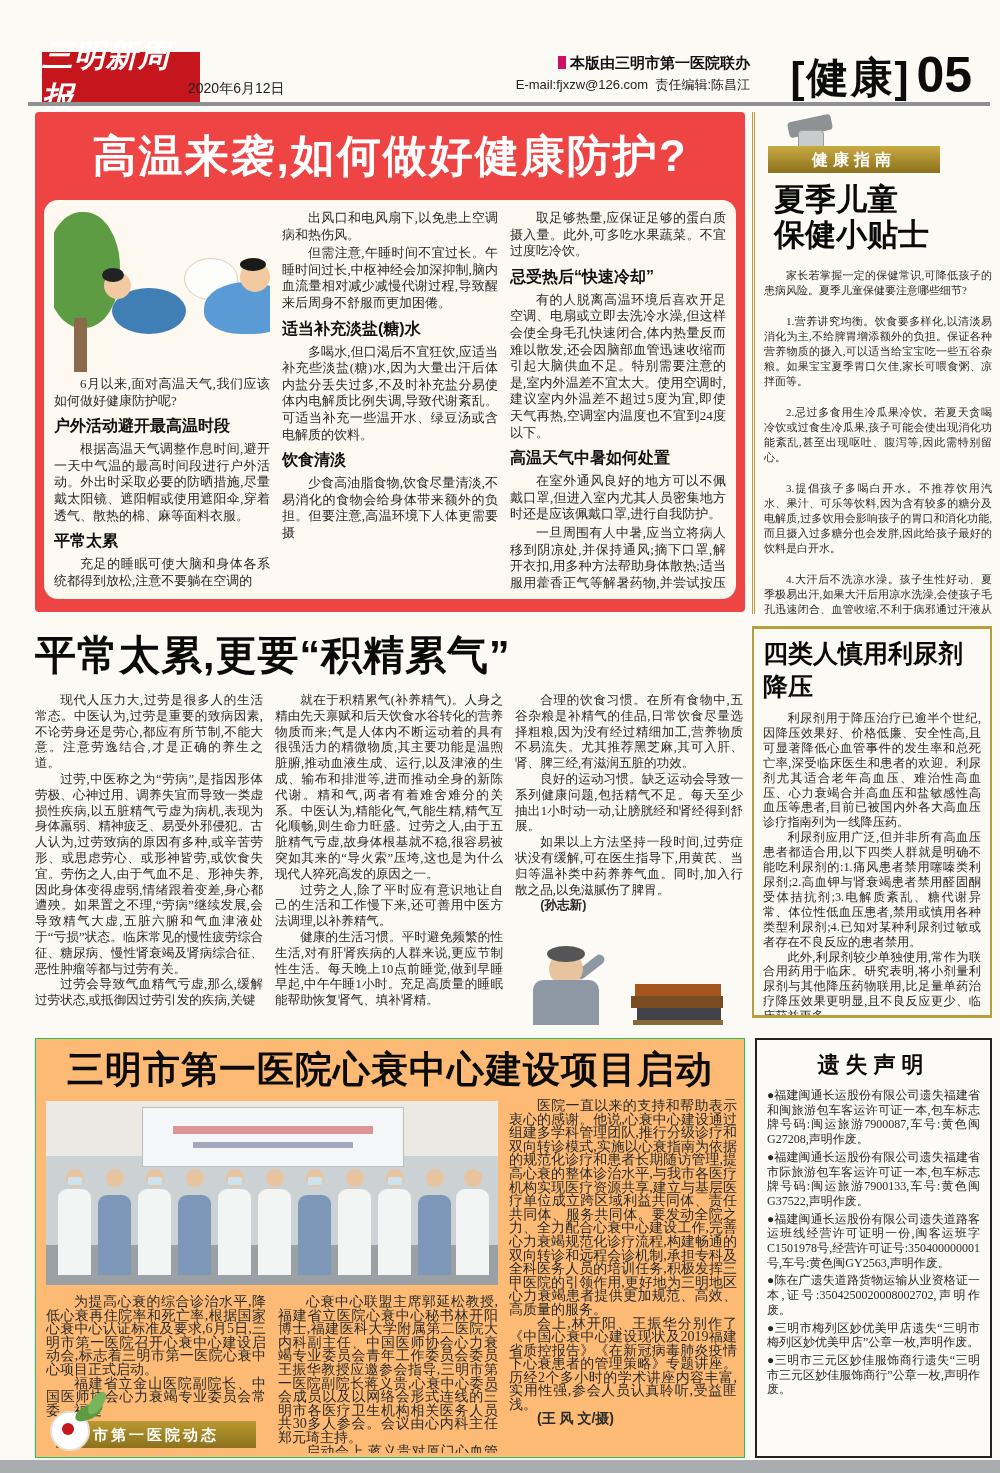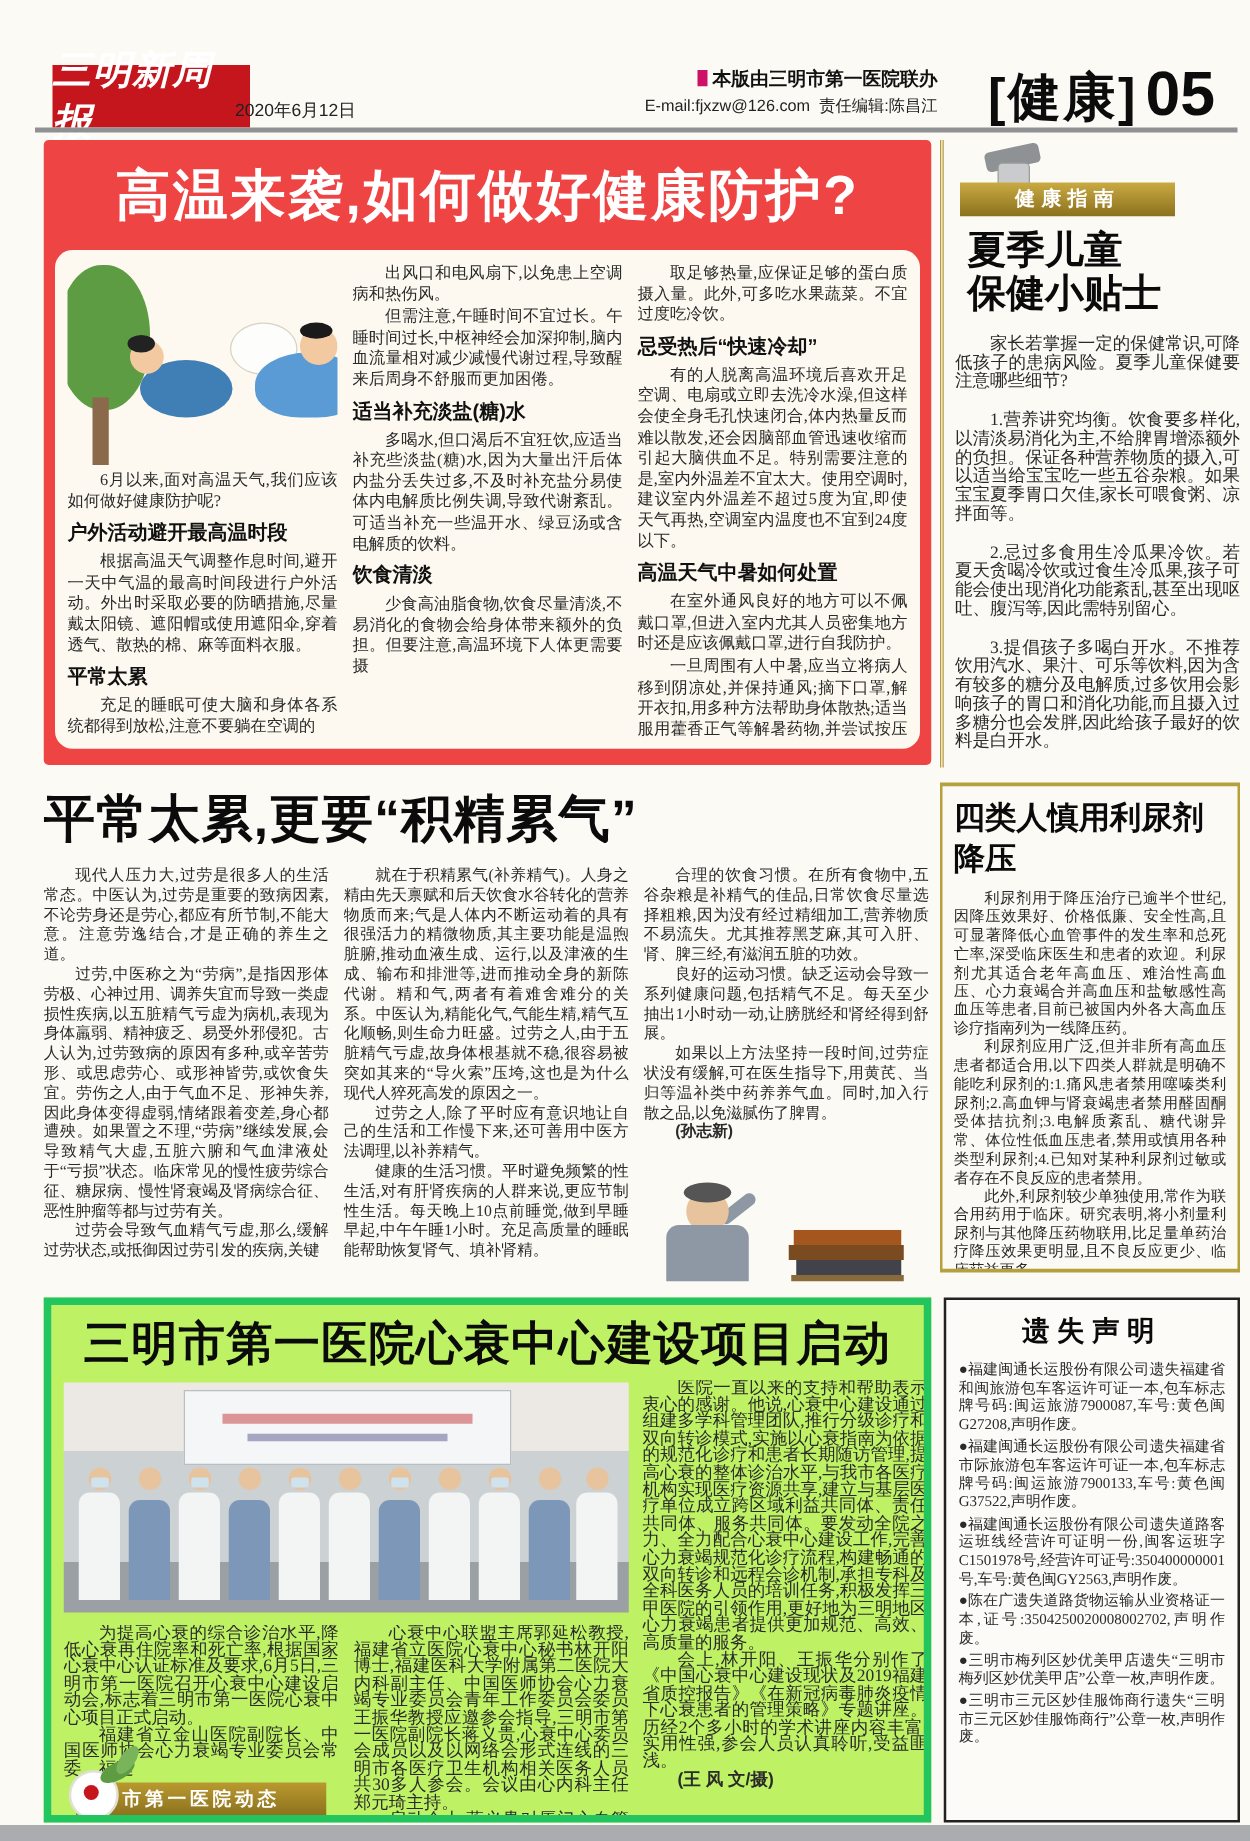--- a/index.html
+++ b/index.html
@@ -47,21 +47,21 @@
   
   .goldline{position:absolute;left:752px;top:112px;height:502px;width:0;border-left:3px double #b79b3c;}
   .sb{position:absolute;left:764px;top:112px;width:228px;height:502px;overflow:hidden;}
   .bottle{position:absolute;left:16px;top:0px;width:70px;height:52px;}
   .bottle-tank{position:absolute;left:18px;top:18px;width:24px;height:34px;background:#c9cbcd;border:1px solid #9a9c9e;border-radius:4px;}
   .bottle-nozzle{position:absolute;left:8px;top:6px;width:44px;height:16px;background:#8f9294;border-radius:4px;transform:rotate(-12deg);}
   .sb-badge{position:absolute;left:4px;top:34px;width:172px;height:27px;
             background:linear-gradient(#c9aa43,#8c711d);color:#fff;text-align:center;
             font:bold 16px/27px "Liberation Sans",sans-serif;letter-spacing:5px;}
   .sb-title{margin:70px 10px 6px;font:bold 31px/35px "Liberation Sans",sans-serif;color:#0a0a0a;}
-  .sb p{margin:16px 0 1px;font-size:14px;line-height:15px;text-align:justify;text-indent:2em;}
+  .sb p{margin:16px 0 1px;font-size:11px;line-height:15px;text-align:justify;text-indent:2em;}
   .byline{text-align:right;font-weight:bold;font-family:"Liberation Sans",sans-serif;}
 
   
   .a2{position:absolute;left:35px;top:626px;width:710px;height:400px;overflow:hidden;}
   .a2 h2{margin:2px 0 10px;font:bold 41px "Liberation Sans",sans-serif;color:#0b0b0b;letter-spacing:1px;}
   .a2-cols{display:flex;gap:12px;}
   .a2col{width:228px;height:332px;overflow:hidden;}
   .a2col p{margin:0;font-size:12.6px;line-height:15.8px;text-align:justify;text-indent:2em;}
   .books{position:relative;height:120px;margin-top:4px;}
   .bk1{position:absolute;left:120px;top:66px;width:86px;height:12px;background:#a5561f;}
@@ -75,21 +75,21 @@
 
   
   .a3{position:absolute;left:752px;top:626px;width:240px;height:392px;box-sizing:border-box;
       border:3px solid #b5a03e;border-left-width:2px;border-right-width:2px;background:#fbfaf5;
       padding:8px 9px;overflow:hidden;}
   .a3 h3{margin:0 0 8px;font:bold 25px "Liberation Sans",sans-serif;color:#0a0a0a;}
   .a3 p{margin:0;font-size:12.2px;line-height:14.9px;text-align:justify;text-indent:2em;}
 
   
   .a4{position:absolute;left:35px;top:1038px;width:710px;height:420px;box-sizing:border-box;
-      border:6px solid #22c55e;background:#bef264;overflow:hidden;}
+      border:1px solid #22c55e;background:#fdba74;overflow:hidden;}
   .a4 h2{margin:6px 0 2px;text-align:center;font:bold 37px "Liberation Sans",sans-serif;color:#0b0b0b;letter-spacing:1px;}
   .a4-body{position:relative;margin:4px 10px;height:354px;}
   .photo{position:absolute;left:0;top:2px;width:452px;height:184px;overflow:hidden;
          background:linear-gradient(#ece9e4 0 30%,#ccd1d4 30% 78%,#9aa0a4 78%);}
   .scrn{position:absolute;left:96px;top:6px;width:260px;height:58px;background:#f4f6f8;border:1px solid #b9bec2;}
   .scrn-line{position:absolute;left:30px;top:18px;width:200px;height:8px;background:#c55;opacity:.6;}
   .scrn-line2{position:absolute;left:50px;top:34px;width:160px;height:6px;background:#558;opacity:.5;}
   .pf{position:absolute;bottom:10px;width:33px;height:86px;border-radius:9px 9px 0 0;background:#f3f4f4;}
   .pf.blue{background:#7d97b8;height:80px;}
   .ph{position:absolute;bottom:98px;width:18px;height:18px;border-radius:50%;background:#e8c49e;}

